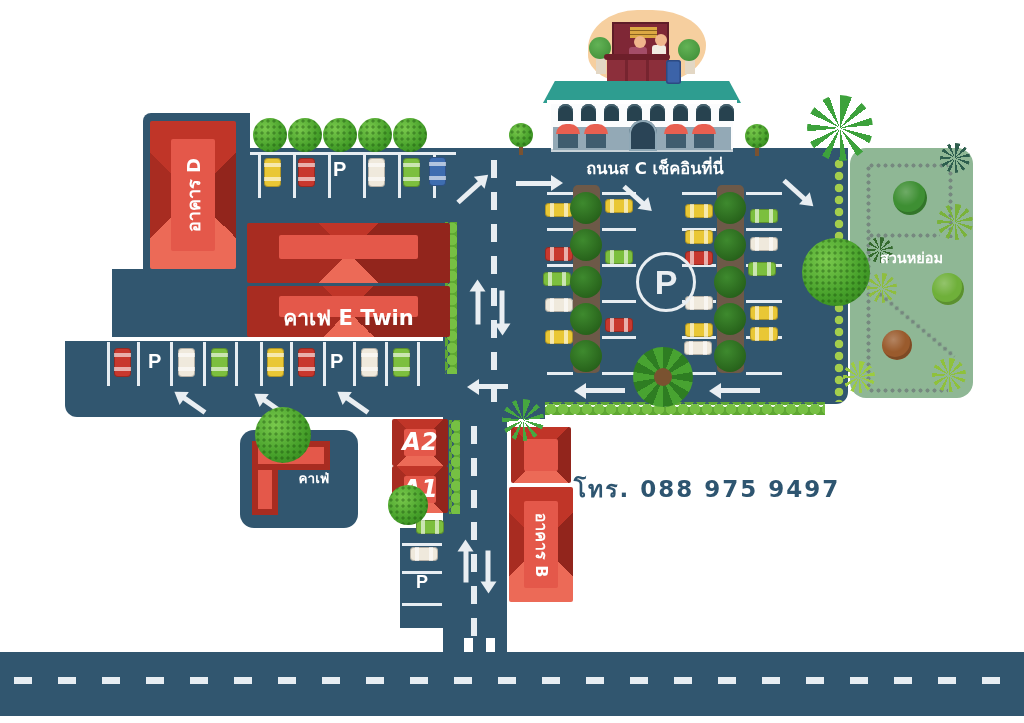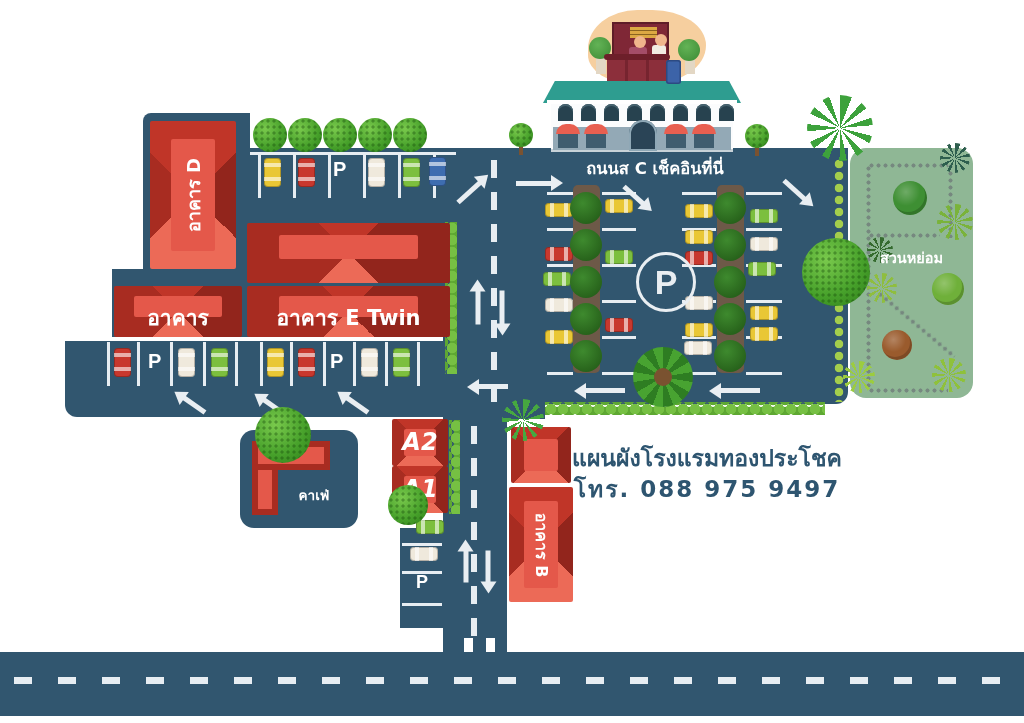--- a/index.html
+++ b/index.html
@@ -58,21 +58,21 @@
   
   #pcircle{left:636px;top:252px;width:54px;height:54px;border:3px solid #E9EEF2;border-radius:50%;
     z-index:10;display:flex;align-items:center;justify-content:center;}
   #pcircle span{color:#E9EEF2;font-size:34px;font-weight:bold;font-family:"Liberation Sans",sans-serif;}
   
   .maptext{position:absolute;text-align:center;font-weight:bold;z-index:30;}
   #hotel-c-label{left:545px;top:155px;width:220px;font-size:16.5px;color:#fff;}
   #garden-label{left:850px;top:246px;width:123px;font-size:14.5px;color:#fff;font-weight:bold;}
   #title-line{left:566px;top:440px;width:282px;font-size:23px;color:var(--navyText);}
   #phone-line{left:566px;top:471px;width:282px;font-size:23px;color:var(--navyText);letter-spacing:2px;}
-  #cafe-label{font-size:13.5px;color:#fff;left:278px;top:484px;width:72px;}
+  #cafe-label{font-size:13.5px;color:#fff;left:278px;top:467px;width:72px;}
   
   #garden{left:850px;top:148px;width:123px;height:250px;background:var(--garden);border-radius:16px;z-index:5;}
   .dots-h{position:absolute;height:5px;z-index:19;
     background-image:radial-gradient(circle,var(--pathDot) 1.8px,transparent 2.3px);background-size:7px 5px;}
   .dots-v{position:absolute;width:5px;z-index:19;
     background-image:radial-gradient(circle,var(--pathDot) 1.8px,transparent 2.3px);background-size:5px 7px;}
   .dots-diag{position:absolute;height:5px;transform-origin:left center;z-index:19;
     background-image:radial-gradient(circle,var(--pathDot) 1.8px,transparent 2.3px);background-size:7px 5px;}
   
   .hot{position:absolute;z-index:5;}
@@ -164,21 +164,20 @@
   <div class="abs" id="hotel-eave"></div>
   <div class="abs" id="hotel-facade"></div>
   <div class="abs" id="hotel-shadow"></div>
   <div class="abs" id="storefront"></div>
   <div class="abs" id="hotel-door"></div>
 
   <div class="maptext" id="hotel-c-label">ถนนส C เช็คอินที่นี่</div>
   <div class="abs" id="pcircle">
       <span>P</span>
     </div>
-  <div class="maptext" id="title-line">แผนผังโรงแรมทองประโชค</div>
   <div class="maptext" id="phone-line">โทร. 088 975 9497</div>
 
   <div class="abs" id="cafe-box"></div>
   <div class="cafepart" style="left:252px;top:441px;width:26px;height:74px">
       <div class="in"></div>
     </div>
   <div class="cafepart" style="left:252px;top:441px;width:78px;height:29px">
       <div class="in"></div>
     </div>
   <div class="maptext" id="cafe-label">คาเฟ่</div>
@@ -190,26 +189,21 @@
       <div class="panel" style="inset: 12% 24%;"></div>
       <span class="blabel" style="font-size: 18px; left: 50%; top: 50%; transform: translate(-50%, -50%) rotate(-90deg);">อาคาร D</span>
     </div>
     <div class="bld" style="left: 247px; top: 223px; width: 203px; height: 60px;">
       <div class="roof"></div>
       <div class="panel" style="inset: 20% 16% 40%;"></div>
     </div>
     <div class="bld" style="left: 247px; top: 286px; width: 203px; height: 51px;">
       <div class="roof"></div>
       <div class="panel" style="inset: 20% 16% 40%;"></div>
-      <span class="blabel" style="font-size: 21px; left: 0px; right: 0px; bottom: 5%;">อาคาร E Twin</span>
-    </div>
-    <div class="bld" style="left: 114px; top: 286px; width: 128px; height: 51px;">
-      <div class="roof"></div>
-      <div class="panel" style="inset: 20% 16% 40%;"></div>
-      <span class="blabel" style="font-size: 21px; left: 0px; right: 0px; bottom: 5%;">อาคาร</span>
+      <span class="blabel" style="font-size: 21px; left: 0px; right: 0px; bottom: 5%;">คาเฟ E Twin</span>
     </div>
     <div class="bld" style="left: 392px; top: 419px; width: 56px; height: 47px;">
       <div class="roof"></div>
       <div class="panel" style="inset: 22%;"></div>
       <span class="blabel" style="font-size: 24px; font-style: italic; left: 0px; right: 0px; top: 50%; transform: translateY(-55%);">A2</span>
     </div>
     <div class="bld" style="left: 392px; top: 466px; width: 56px; height: 47px;">
       <div class="roof"></div>
       <div class="panel" style="inset: 22%;"></div>
       <span class="blabel" style="font-size: 24px; font-style: italic; left: 0px; right: 0px; top: 50%; transform: translateY(-55%);">A1</span>

